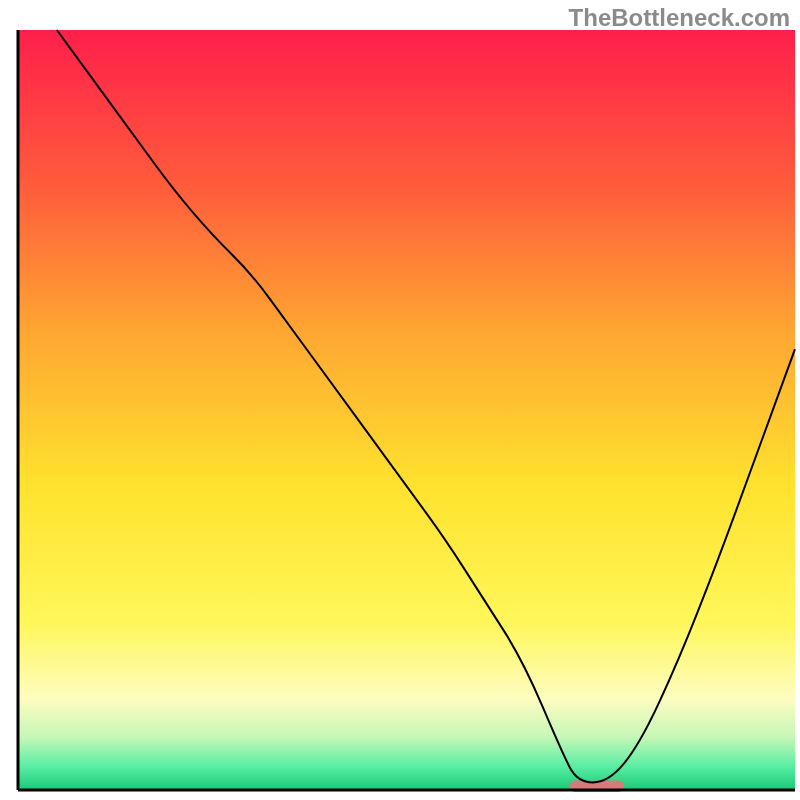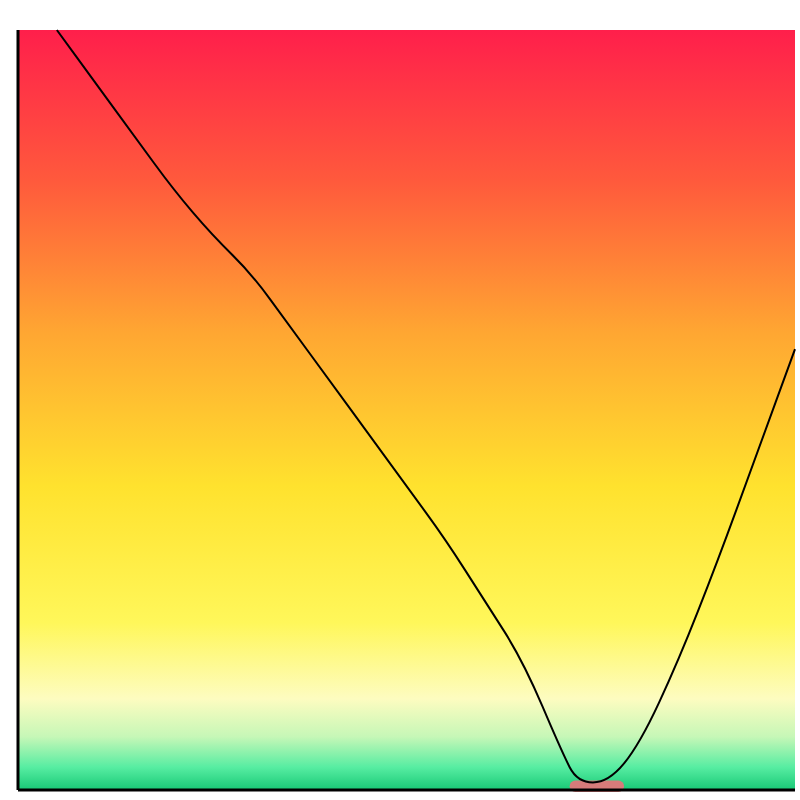--- a/index.html
+++ b/index.html
@@ -53,13 +53,14 @@
     <rect id="plot-rect" x="18" y="30" width="777" height="760" fill="url(#bg-grad)"></rect>
     <g id="annotations-layer">
         <rect x="569.67" y="780.5" width="54.3900000000001" height="11.4" rx="5.7" fill="#d77b7a"></rect>
       </g>
     <path id="series-path" fill="none" stroke="#000000" stroke-width="2" d="M 56.85 30 Q 56.85 30 76.275 56.599999999999966 Q 95.7 83.19999999999993 115.125 109.79999999999995 Q 134.55 136.39999999999998 153.97500000000002 163 Q 173.4 189.60000000000002 192.825 212.40000000000003 Q 212.25 235.20000000000005 231.675 254.2 Q 251.1 273.19999999999993 270.525 299.79999999999995 Q 289.95 326.40000000000003 309.375 353 Q 328.8 379.59999999999997 348.225 406.2 Q 367.65000000000003 432.8 387.07500000000005 459.4 Q 406.5 486 425.925 512.6 Q 445.35 539.2 464.775 569.6 Q 484.2 600 503.625 630.4 Q 523.05 660.8 542.4749999999999 706.4 Q 561.9 752 569.67 767.2 Q 577.4399999999999 782.4 592.98 782.4 Q 608.52 782.4 624.06 763.4 Q 639.6 744.4 659.025 702.5999999999999 Q 678.4499999999999 660.8 697.875 611.4 Q 717.3000000000001 562 736.725 508.8 Q 756.15 455.6 775.575 402.40000000000003 T 795 349.20000000000005"></path>
 
     <line x1="18" y1="30" x2="18" y2="790" stroke="#000" stroke-width="3"></line>
     <line x1="18" y1="790" x2="795" y2="790" stroke="#000" stroke-width="3"></line>
   </svg>
 
+  <div class="watermark">TheBottleneck.com</div>
 </div>
 
 </body></html>

